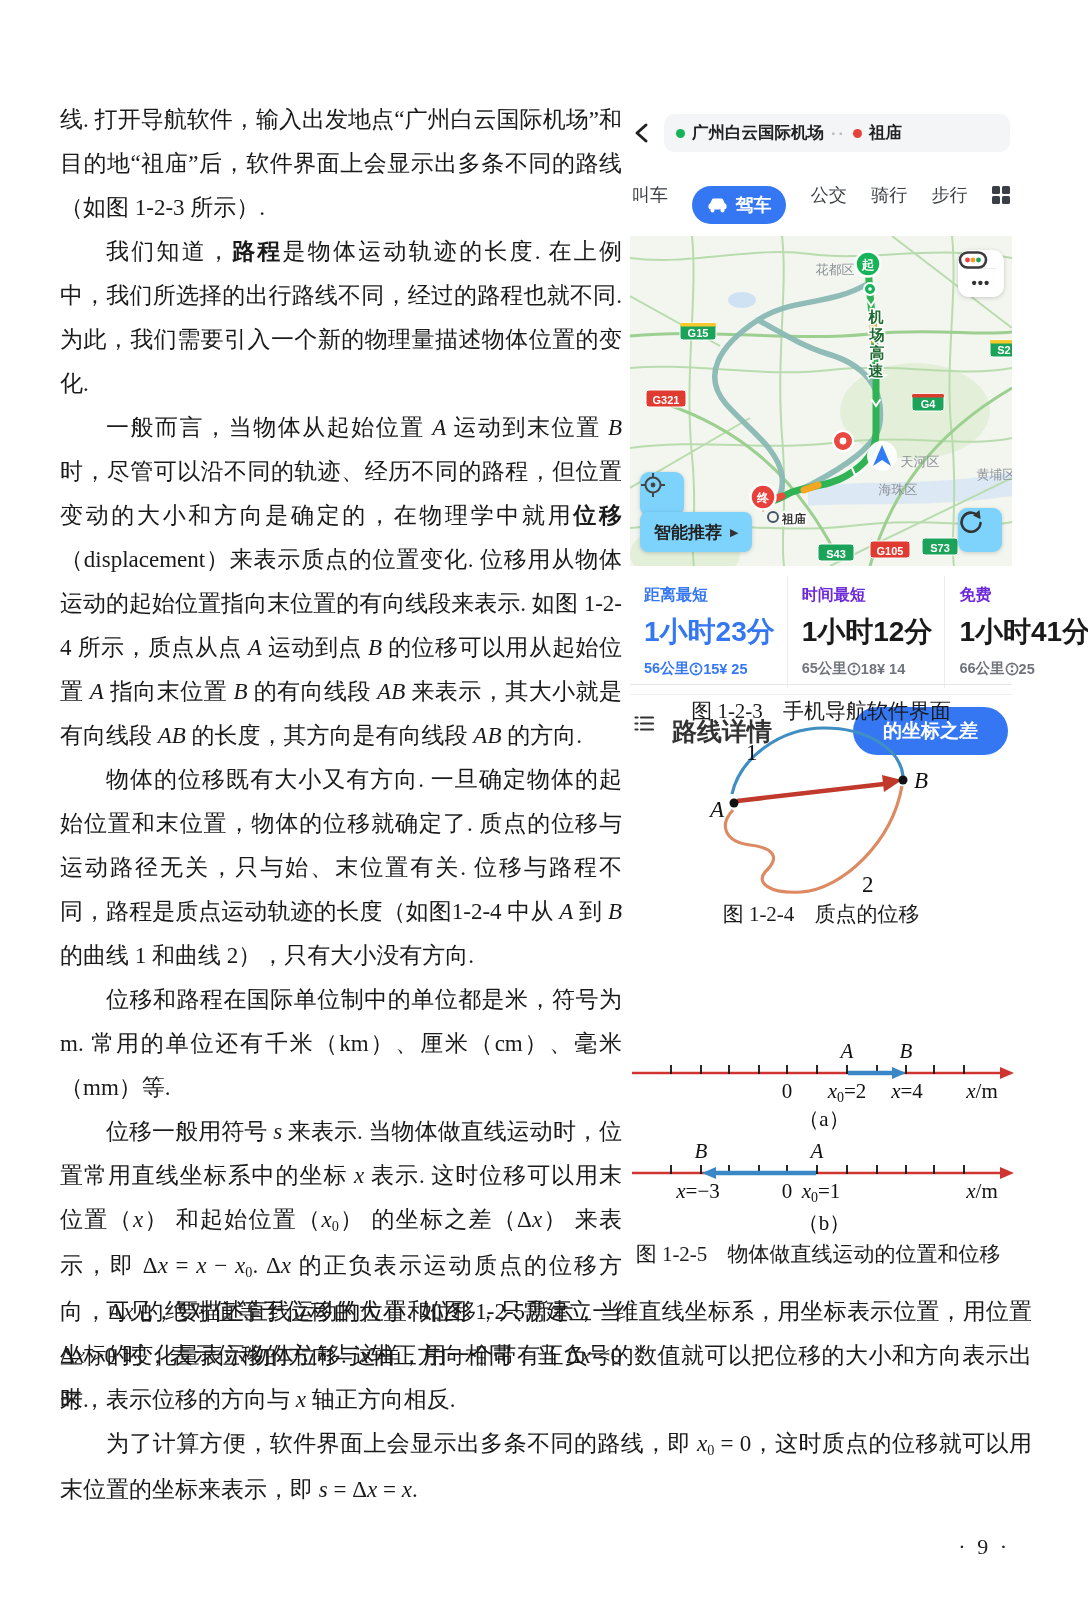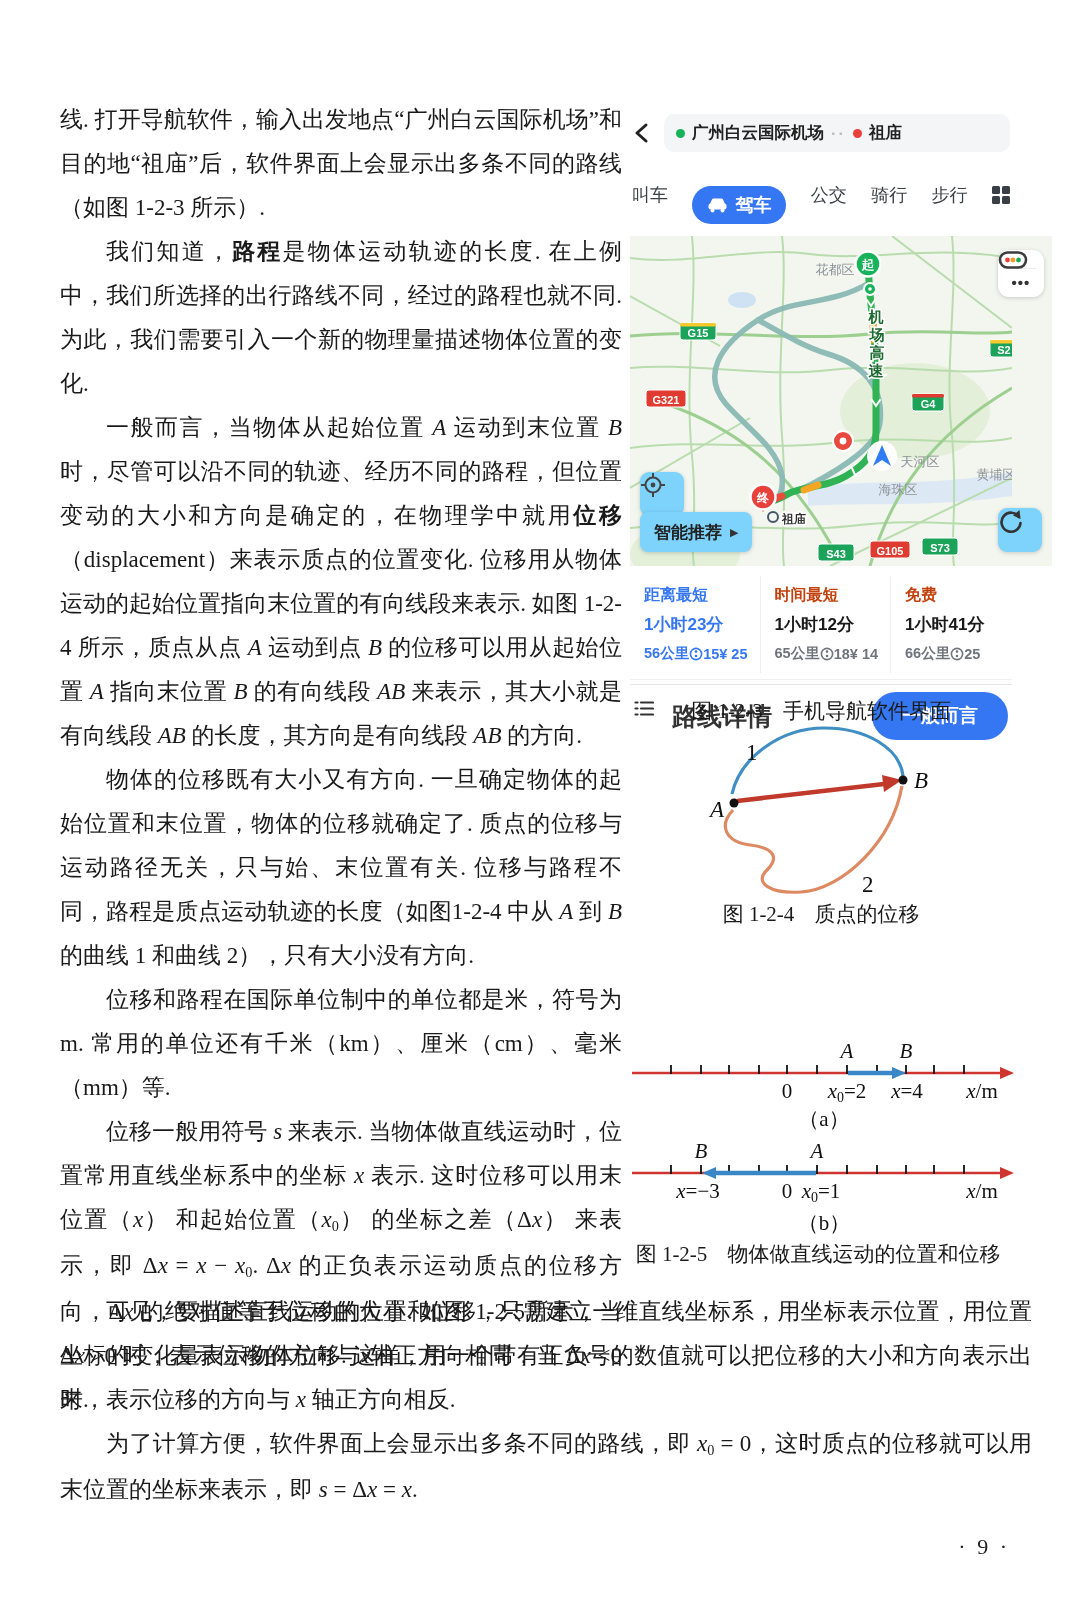--- a/index.html
+++ b/index.html
@@ -23,38 +23,38 @@
   .dot{width:9px;height:9px;border-radius:50%;display:inline-block;flex:0 0 auto;}
   .dot.green{background:#17b35a;}
   .dot.red{background:#e8413c;}
   .sep-dots{color:#b9bdc4;font-weight:700;letter-spacing:2px;flex:0 0 auto;}
   .ph-tabs{display:flex;align-items:center;justify-content:space-between;padding:4px 2px 12px 2px;}
   .tab{font-size:18px;color:#3a3f46;cursor:pointer;}
   .tab.active{display:flex;align-items:center;gap:7px;background:#3577f2;color:#fff;
               border-radius:19px;padding:7px 15px;font-weight:600;margin-top:20px;}
   .grid-icon{width:18px;height:18px;display:grid;grid-template-columns:8px 8px;grid-template-rows:8px 8px;gap:2px;}
   .grid-icon span{background:#3a3f46;border-radius:1.5px;}
-  #map{position:relative;width:422px;height:330px;background:#f3f6ef;overflow:hidden;}
+  #map{position:relative;width:382px;height:330px;background:#f3f6ef;overflow:hidden;}
   #map svg{position:absolute;left:0;top:0;}
   .map-btn{position:absolute;background:#7dd3fc;border-radius:9px;box-shadow:0 1px 4px rgba(0,0,0,.18);
            display:flex;align-items:center;justify-content:center;}
   .btn-locate{left:10px;top:236px;width:44px;height:44px;}
   .btn-smart{left:10px;bottom:14px;height:40px;padding:0 14px;gap:8px;font-size:17px;font-weight:700;color:#222;border-radius:8px;}
   .btn-smart .tri{font-size:11px;color:#333;}
   .btn-refresh{right:10px;bottom:14px;width:44px;height:44px;}
   .card-right{position:absolute;right:8px;top:14px;width:46px;background:#fff;border-radius:11px;
               box-shadow:0 1px 4px rgba(0,0,0,.18);display:flex;flex-direction:column;align-items:center;padding:9px 0;}
   .card-right .div{width:30px;height:1px;background:#ececec;margin:9px 0;}
   .more-dots{color:#333;font-weight:700;font-size:15px;letter-spacing:1px;line-height:10px;}
   
   .routes{display:flex;padding:10px 0 6px 0;}
   .route-card{flex:1;padding:9px 12px 10px 14px;cursor:pointer;}
   .route-card + .route-card{border-left:1px solid #ededed;}
-  .rc-tag{font-size:16px;font-weight:700;color:#c2410c;}
-  .rc-time{font-size:17px;font-weight:700;color:#1a1a1a;margin:7px 0 8px 0;white-space:nowrap;}
+  .rc-tag{font-size:16px;font-weight:700;color:#6d28d9;}
+  .rc-time{font-size:28px;font-weight:700;color:#1a1a1a;margin:7px 0 8px 0;white-space:nowrap;}
   .rc-sub{font-size:14.5px;font-weight:600;color:#6f747c;display:flex;align-items:center;white-space:nowrap;}
   .route-card.sel .rc-tag,.route-card.sel .rc-time,.route-card.sel .rc-sub{color:#3577f2;}
   .tl-icon{flex:0 0 auto;}
   .ph-footer{display:flex;align-items:center;justify-content:space-between;padding:12px 4px 16px 4px;
              border-top:1px solid #f0f0f0;}
   .route-details{display:flex;gap:18px;font-size:25px;color:#333;font-weight:600;cursor:pointer;}
   .start-nav{background:#3577f2;color:#fff;font-size:19px;font-weight:700;border:none;
              border-radius:24px;padding:11px 30px;cursor:pointer;}
   
   .fig-cap{position:absolute;text-align:center;font-size:21px;color:#1a1a1a;}
@@ -320,21 +320,21 @@
           <line x1="1.5" y1="2.5" x2="3.5" y2="2.5"></line>
               <line x1="7" y1="2.5" x2="19" y2="2.5"></line>
           <line x1="1.5" y1="8.5" x2="3.5" y2="8.5"></line>
               <line x1="7" y1="8.5" x2="19" y2="8.5"></line>
           <line x1="1.5" y1="14.5" x2="3.5" y2="14.5"></line>
               <line x1="7" y1="14.5" x2="19" y2="14.5"></line>
         </g>
       </svg>
       <span>路线详情</span>
     </div>
-    <button class="start-nav">一般而言</button>
+    <button class="start-nav">的坐标之差</button>
   </div>
 </div>
 
 <div id="cap123" class="fig-cap">
   <span>图 1-2-3</span><span class="cap-gap">手机导航软件界面</span>
 </div>
 
 <svg id="fig124" viewBox="0 0 382 172">
   <path d="M102,70 C110,34 150,4 194,4 C236,4 270,24 273,52" fill="none" stroke="#3f8fc4" stroke-width="3.2"></path>
   <path d="M103,86 C88,102 96,118 120,121 C145,124 149,134 137,146 C123,159 141,170 171,168 C213,165 262,118 272,62" fill="none" stroke="#dd8a62" stroke-width="3.2"></path>

